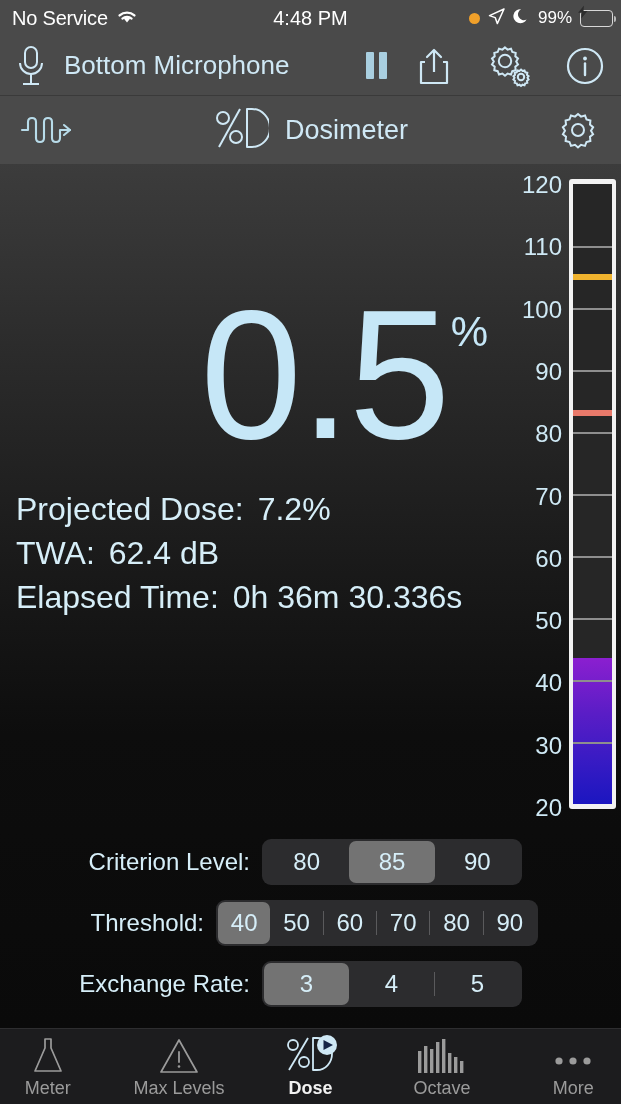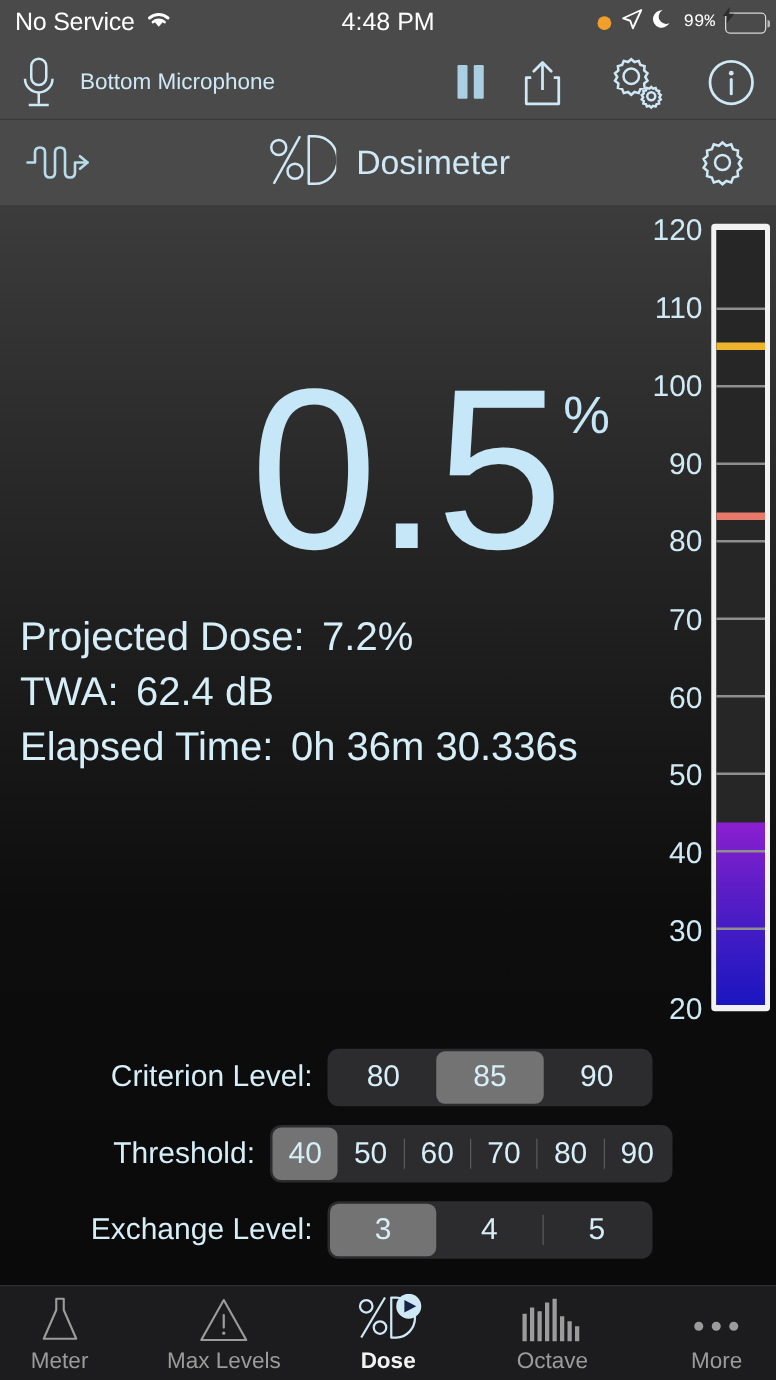--- a/index.html
+++ b/index.html
@@ -43,21 +43,21 @@
   }
   .sb-right {
     position: absolute; right: 8px;
     display: flex; align-items: center; gap: 8px;
   }
   .orange-dot {
     width: 11px; height: 11px; border-radius: 50%;
     background: #f0a02a;
     display:block;
   }
-  .sb-pct { font-size: 14px; font-family: Liberation Mono, monospace; }
+  .sb-pct { font-size: 17px; }
   .battery {
     position: relative;
     width: 33px; height: 17px;
     border: 1.6px solid #d8d8d8;
     border-radius: 4px;
     padding: 1.5px;
   }
   .battery::after {
     content:"";
     position:absolute; right:-4px; top:5px;
@@ -79,21 +79,21 @@
     position:absolute; top:36px; left:0;
     width:621px; height:60px;
     background:#4a4a4a;
     display:flex; align-items:center;
     border-bottom: 1px solid #3a3a3a;
   }
   .mic-wrap { margin-left:14px; display:flex; align-items:center; }
   .mic-label {
     margin-left:16px;
     color:#cfe8f5;
-    font-size:18px;
+    font-size:26px;
     font-weight:400;
     white-space:nowrap;
   }
   .bar-icons {
     margin-left:auto;
     display:flex; align-items:center;
   }
   .bar-icon { display:flex; align-items:center; justify-content:center; }
   .pause-btn { width:46px; display:flex; justify-content:center; gap:5px; }
   .pause-bar { width:8px; height:27px; background:#a9cfe0; border-radius:1px; }
@@ -478,21 +478,21 @@
             <div class="seg-div"></div>
             <div class="seg-item">70</div>
             <div class="seg-div"></div>
             <div class="seg-item">80</div>
             <div class="seg-div"></div>
             <div class="seg-item">90</div>
           </div>
       </div>
 
       <div class="ctrl-row" id="row-exchange">
-        <span class="ctrl-label">Exchange Level:</span>
+        <span class="ctrl-label">Exchange Rate:</span>
         <div class="seg" id="seg-exchange">
             <div class="seg-item sel">3</div>
             <div class="seg-item">4</div>
             <div class="seg-div"></div>
             <div class="seg-item">5</div>
           </div>
       </div>
 
     </div>
   </div>

